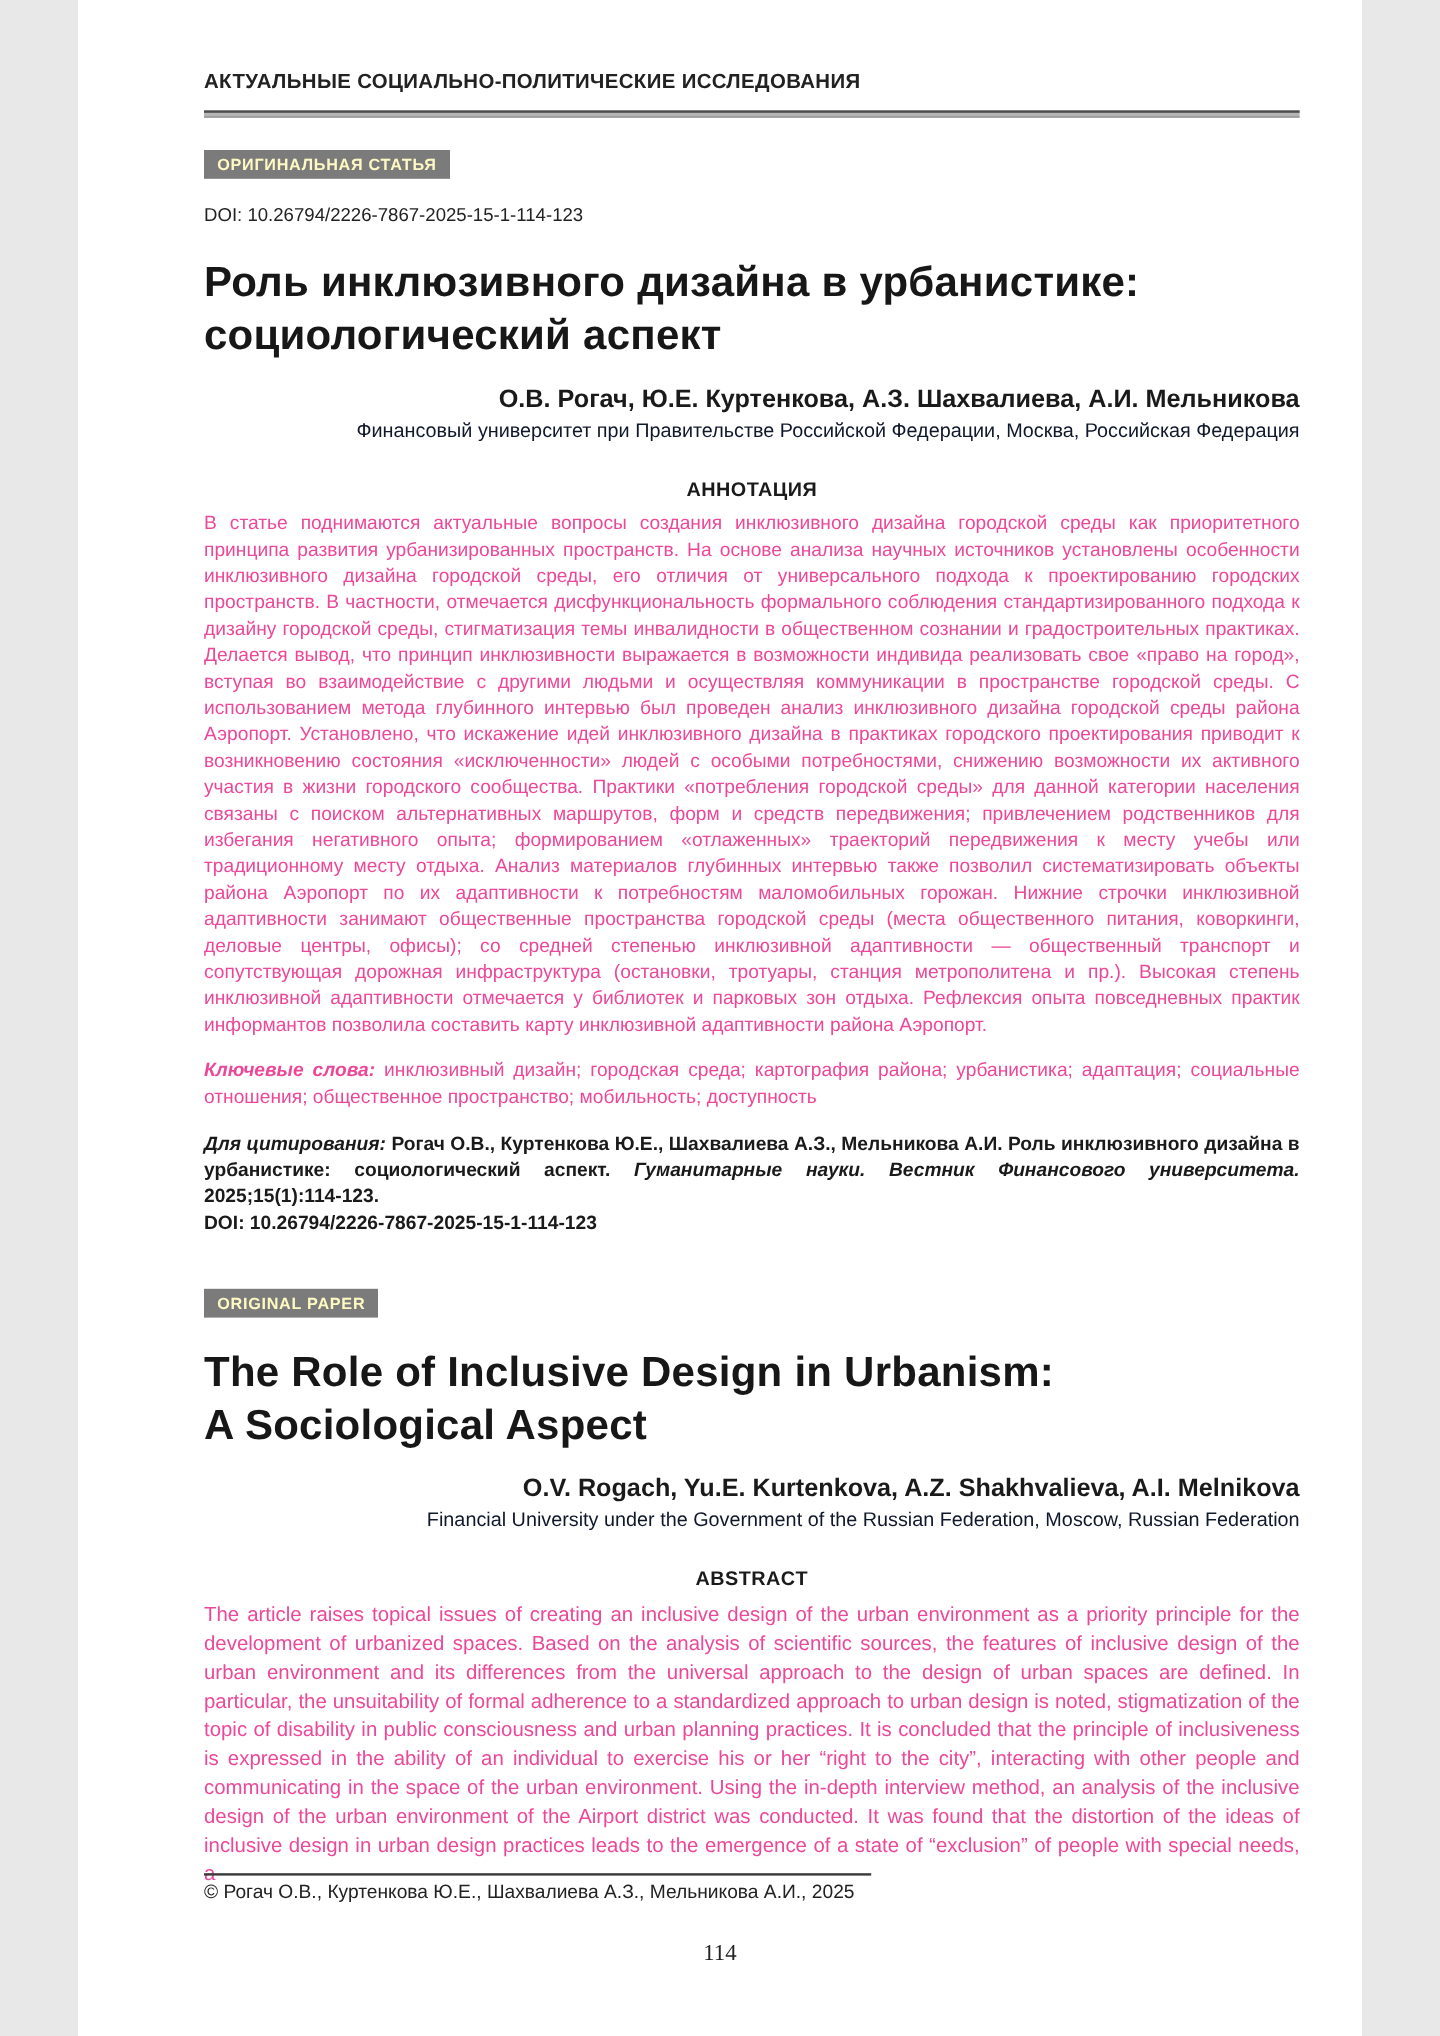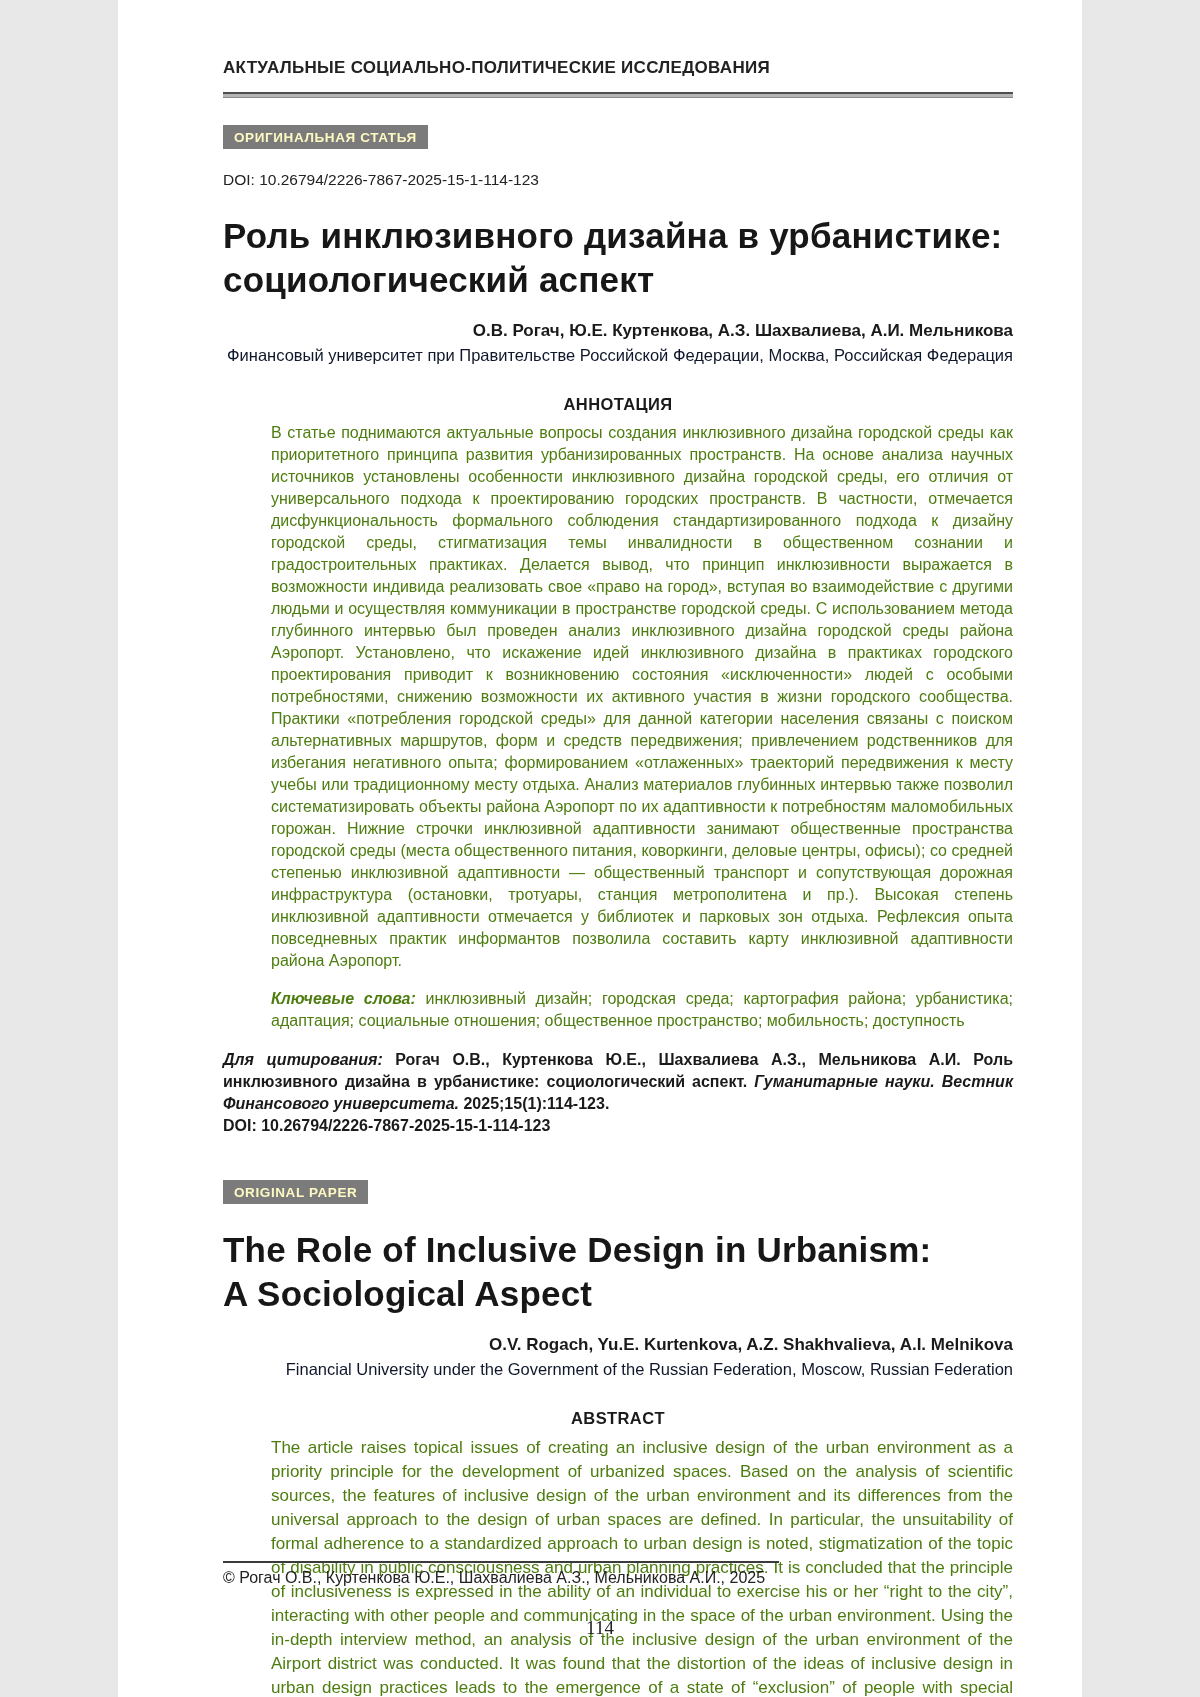--- a/index.html
+++ b/index.html
@@ -1,19 +1,19 @@
 <!DOCTYPE html>
 <html><head>
 <meta charset="utf-8">
 <style>
   html,body{margin:0;padding:0;background:#e8e8e8;}
   .page{
-    width:964px;height:1697px;margin:0 auto;background:#ffffff;
+    width:1070px;height:1697px;margin:0 auto;background:#ffffff;
     position:relative;box-sizing:border-box;
-    padding:58px 69px 0 105px;
+    padding:58px 52px 0 105px;
     font-family:"Liberation Sans",sans-serif;
     color:#1d1d1d;
   }
   .running-head{
     font-size:17px;font-weight:bold;letter-spacing:.3px;color:#222;
   }
   .header-rule{
     margin-top:14px;height:3px;background:#b5b5b5;
     border-top:2px solid #4d4d4d;border-bottom:1px solid #8a8a8a;
   }
@@ -22,31 +22,31 @@
     font-size:13.5px;font-weight:bold;letter-spacing:.6px;
     padding:5px 11px 4px 11px;margin-top:27px;
   }
   .meta{font-size:15.5px;line-height:20px;color:#222;}
   .meta.doi{margin-top:21px;}
   h1,h2{
     font-size:35px;line-height:1.26;font-weight:bold;color:#171717;
     margin:24px 0 0 0;letter-spacing:.2px;
   }
   .authors{
-    margin-top:19px;text-align:right;font-weight:bold;font-size:17px;color:#1a1a1a;
+    margin-top:19px;text-align:right;font-weight:bold;font-size:21px;color:#1a1a1a;
   }
   .affiliation{
     margin-top:5px;text-align:right;font-size:16.5px;color:#0f172a;
   }
   .abs-heading{
     margin-top:30px;text-align:center;font-weight:bold;font-size:16.5px;
     letter-spacing:.4px;color:#1a1a1a;
   }
   .abs-text{
-    margin-top:8px;font-size:16px;line-height:22px;text-align:justify;color:#4d7c0f;margin-left:48px;
+    margin-top:8px;font-size:16px;line-height:22px;text-align:justify;color:#ec4899;
   }
   .kw{margin-top:0;}
   .b-i{font-weight:bold;font-style:italic;}
   .citation{
     margin-top:17px;font-size:16px;line-height:22px;text-align:justify;
     font-weight:bold;color:#1a1a1a;
   }
   .citation .ital{font-style:italic;}
   .en-abs{font-size:17px;line-height:24px;}
   .footer{

